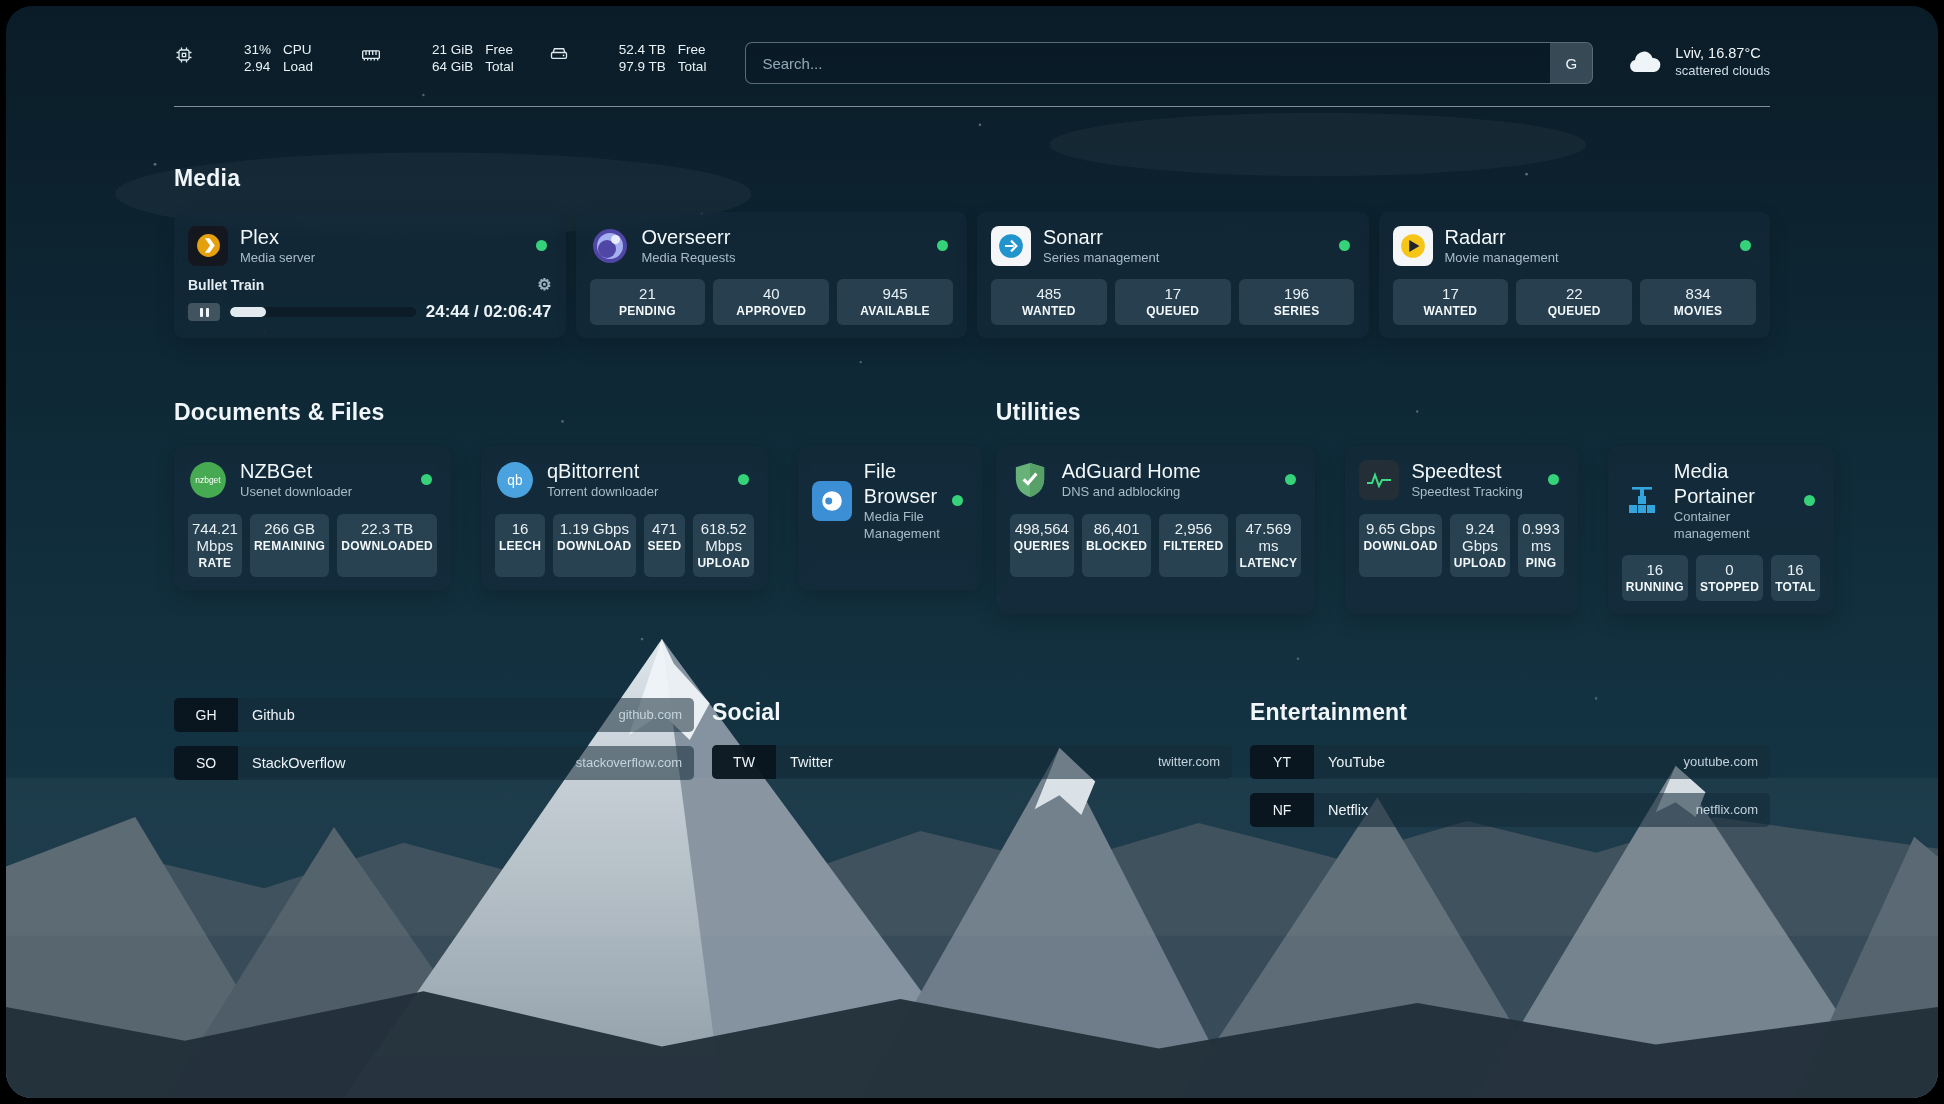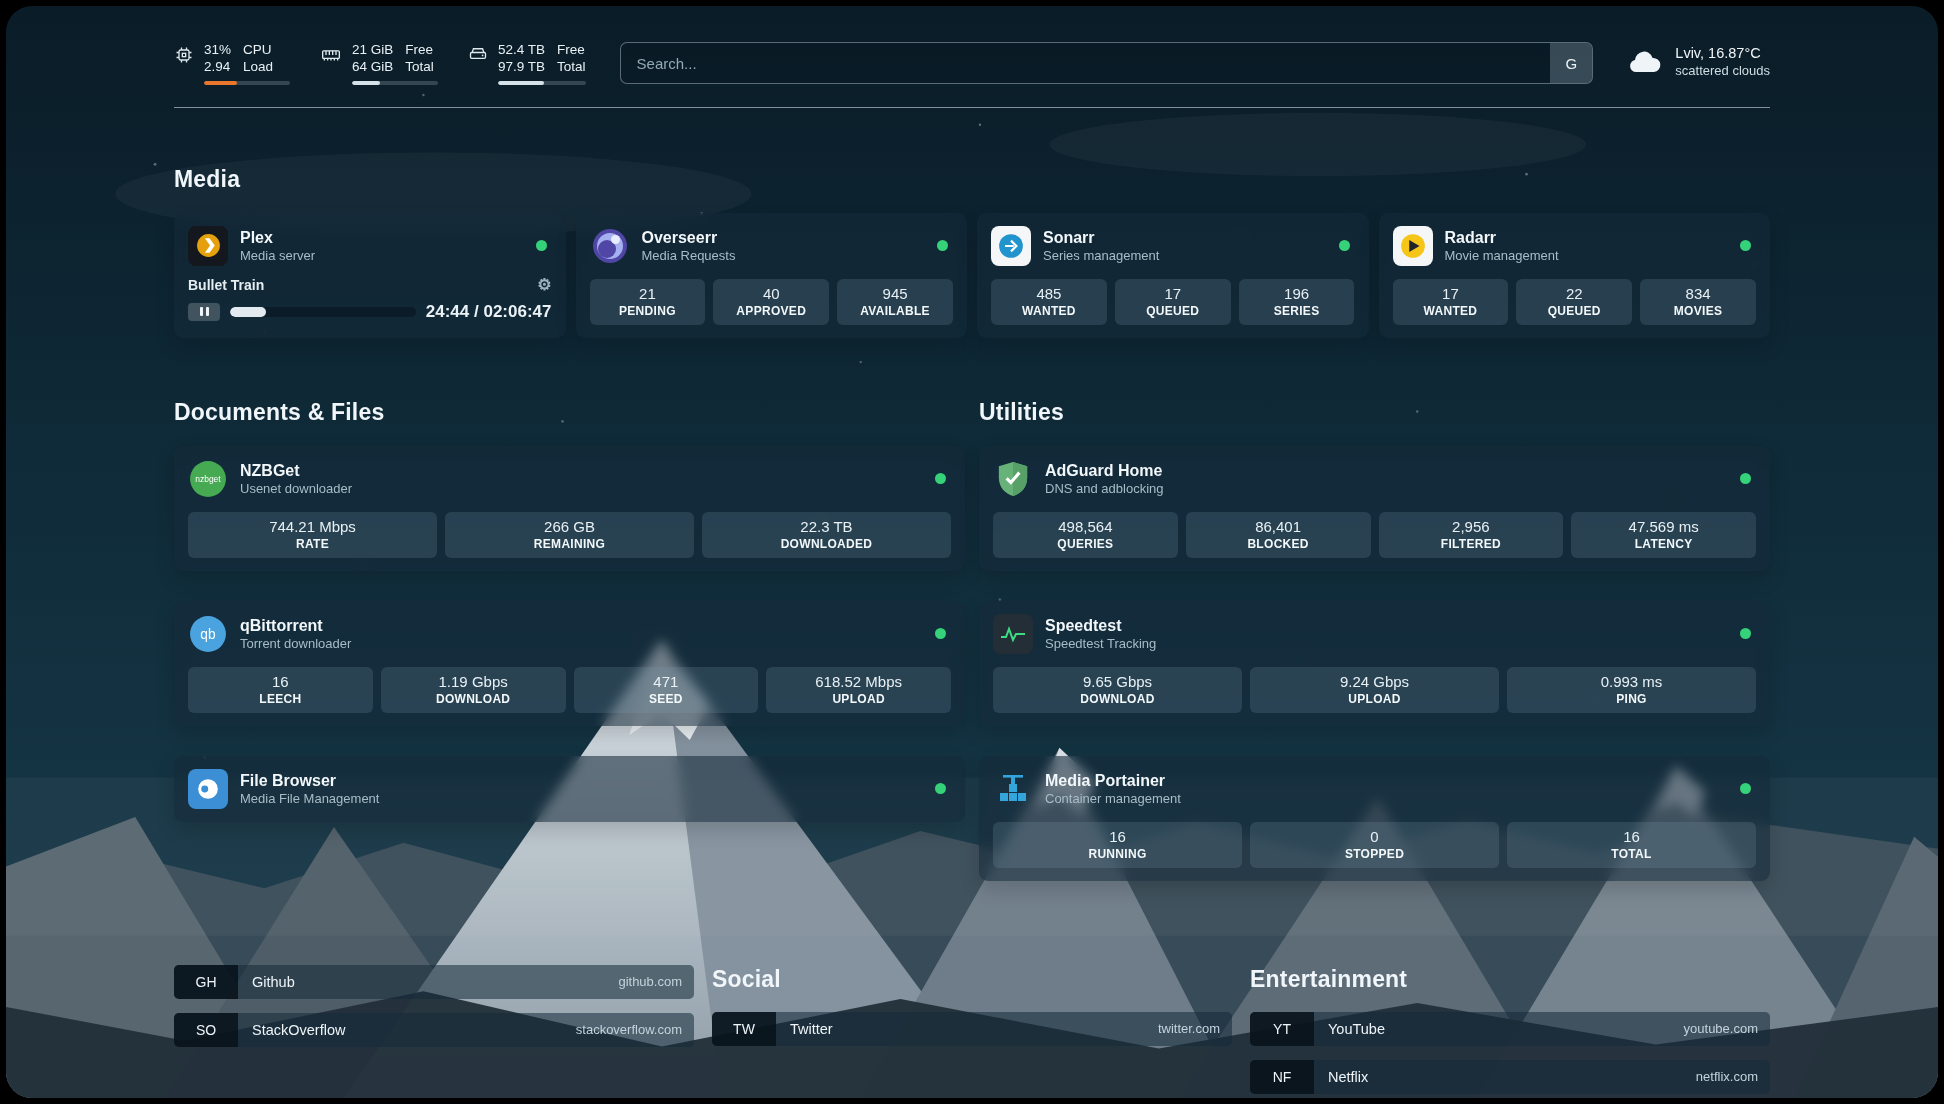--- a/index.html
+++ b/index.html
@@ -7,21 +7,21 @@
   .screen{position:absolute;left:6px;top:6px;width:1932px;height:1092px;border-radius:26px;overflow:hidden;
     background:linear-gradient(180deg,#0a1c27 0%,#0f2a38 40%,#143342 68%,#16364a 100%);}
   .bg{position:absolute;inset:0;width:100%;height:100%;display:block;}
   .content{position:absolute;inset:0;padding:0 168px;box-sizing:border-box;color:#e9f1f5;}
 
   
   .topbar{display:flex;align-items:flex-start;gap:34px;padding-top:36px;}
   .stats-group{display:flex;gap:30px;flex:0 0 auto;}
   .stat-widget{display:flex;gap:10px;align-items:flex-start;}
   .hw-icon{margin-top:3px;line-height:0;}
-  .stat-body{display:flex;flex-direction:column;gap:5px;min-width:86px;}
+  .stat-body{display:flex;gap:5px;min-width:86px;margin-left:40px;}
   .stat-cols{display:flex;gap:12px;font-size:13.5px;line-height:1.25;color:#e9f1f5;}
   .scol{display:flex;flex-direction:column;}
   .stat-bar{height:4px;border-radius:2px;background:rgba(200,215,225,0.22);overflow:hidden;}
   .stat-fill{height:100%;border-radius:2px;background:#d7e1e8;}
   .stat-fill.cpu{background:#e8762d;}
 
   .search{flex:1;display:flex;align-items:stretch;height:40px;border:1px solid rgba(190,206,216,0.45);
     border-radius:7px;background:rgba(8,24,34,0.35);overflow:hidden;}
   .search input{flex:1;background:transparent;border:none;outline:none;color:#e4edf2;
     padding:0 16px;font-size:15px;font-family:"Liberation Sans",sans-serif;}
@@ -45,21 +45,21 @@
     backdrop-filter:blur(6px);box-shadow:0 8px 20px rgba(0,0,0,0.16);cursor:pointer;}
   .card-header{display:flex;align-items:center;gap:12px;}
   .icon-tile{width:40px;height:40px;border-radius:8px;display:flex;align-items:center;justify-content:center;
     flex:0 0 auto;line-height:0;}
   .tile-dark{background:#15171e;}
   .tile-white{background:#f4f6f8;}
   .tile-blue{background:#3c8fd4;}
   .tile-slate{background:#242e37;}
   .tile-plain{background:transparent;}
   .svc-text{display:flex;flex-direction:column;line-height:1.25;}
-  .svc-name{font-size:16px;font-weight:700;color:#f2f7fa;}
+  .svc-name{font-size:20px;font-weight:400;color:#f2f7fa;}
   .svc-desc{font-size:13px;color:#a9bdc9;}
   .status-dot{width:11px;height:11px;border-radius:50%;background:#35d27a;margin-left:auto;margin-right:5px;
     flex:0 0 auto;}
 
   .stat-row{display:flex;gap:8px;margin-top:13px;}
   .tile{flex:1;background:rgba(130,162,182,0.20);border-radius:6px;text-align:center;padding:6px 4px 7px;}
   .tile .v{font-size:15px;color:#e9f1f5;}
   .tile .l{font-size:12px;font-weight:700;color:#f3f8fa;margin-top:2px;letter-spacing:0.3px;}
 
   
@@ -68,21 +68,21 @@
   .gear-btn::before{content:"⚙";}
   .player-row{display:flex;align-items:center;gap:10px;margin-top:9px;}
   .pause-btn{width:32px;height:18px;border-radius:4px;background:rgba(235,243,247,0.22);
     display:flex;align-items:center;justify-content:center;gap:3px;cursor:pointer;flex:0 0 auto;}
   .pause-btn i{width:3px;height:9px;background:#eef4f8;border-radius:1px;}
   .progress-track{flex:1;height:10px;border-radius:5px;background:rgba(8,22,31,0.6);overflow:hidden;cursor:pointer;}
   .progress-fill{height:100%;background:#e2eaef;border-radius:5px;}
   .time{font-size:17px;font-weight:700;color:#eaf2f6;flex:0 0 auto;}
 
   .two-col{display:grid;grid-template-columns:1fr 1fr;gap:14px;margin-top:42px;}
-  .col-stack{display:flex;flex-direction:column;gap:30px;margin-top:20px;justify-content:flex-end;}
+  .col-stack{display:flex;flex-direction:row;gap:30px;margin-top:20px;justify-content:flex-end;}
 
   
   .bookmarks{display:grid;grid-template-columns:1fr 1fr 1fr;gap:18px;margin-top:66px;}
   .bm-list{display:flex;flex-direction:column;gap:14px;margin-top:18px;}
   .bm-row{display:flex;align-items:center;height:34px;border-radius:5px;overflow:hidden;
     background:rgba(20,42,56,0.55);cursor:pointer;}
   .bm-abbr{width:64px;align-self:stretch;display:flex;align-items:center;justify-content:center;
     background:rgba(7,18,26,0.85);color:#eef4f8;font-size:14px;flex:0 0 auto;}
   .bm-name{margin-left:14px;font-size:14.5px;color:#eef4f8;}
   .bm-href{margin-left:auto;margin-right:12px;font-size:13px;color:#c4d3dc;}

